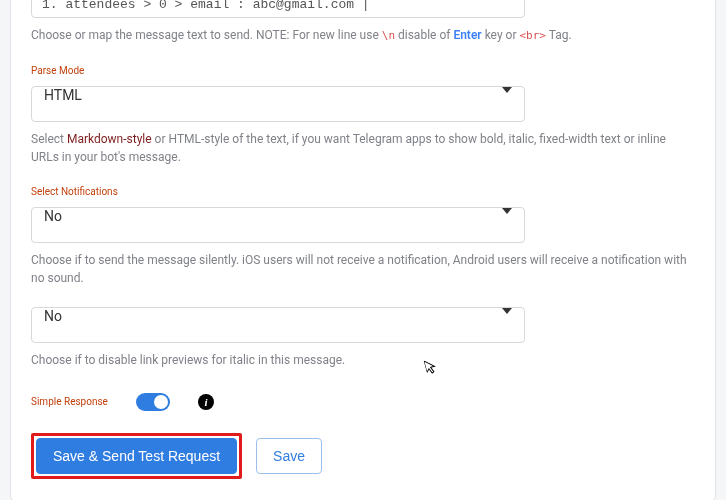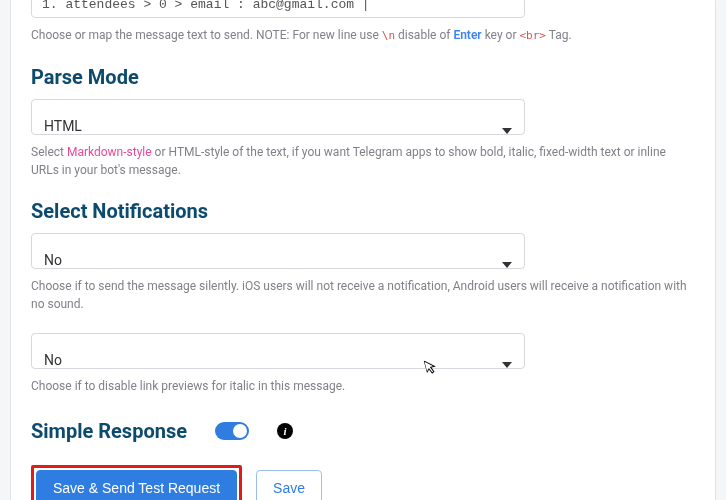--- a/index.html
+++ b/index.html
@@ -40,37 +40,37 @@
       color: #808289;
       margin-top: 8px;
       line-height: 1.5;
     }
     .help-text .code-red {
       color: #d9534f;
       font-family: Menlo, Consolas, monospace;
       font-size: 11px;
     }
     .help-text strong { color: #3b82f6; font-weight: 600; }
-    .help-text a { color: #ec4899; text-decoration: none; }
+    .help-text a { color: #7f1d1d; text-decoration: none; }
     .field { margin-top: 20px; }
     .field-label {
-      font-size: 20px;
-      color: #0c4a6e;
-      font-weight: 700;
+      font-size: 10px;
+      color: #c2410c;
+      font-weight: 400;
       margin-bottom: 10px;
       display: block;
     }
     .select-box {
       border: 1px solid #d6d8dd;
       border-radius: 4px;
       background: #fff;
       width: 494px;
       height: 36px;
       display: flex;
-      align-items: flex-end;
+      align-items: flex-start;
       justify-content: space-between;
       padding: 0 12px;
       font-size: 14px;
       color: #333;
       cursor: pointer;
     }
     .caret-down {
       width: 0; height: 0;
       border-left: 5px solid transparent;
       border-right: 5px solid transparent;

